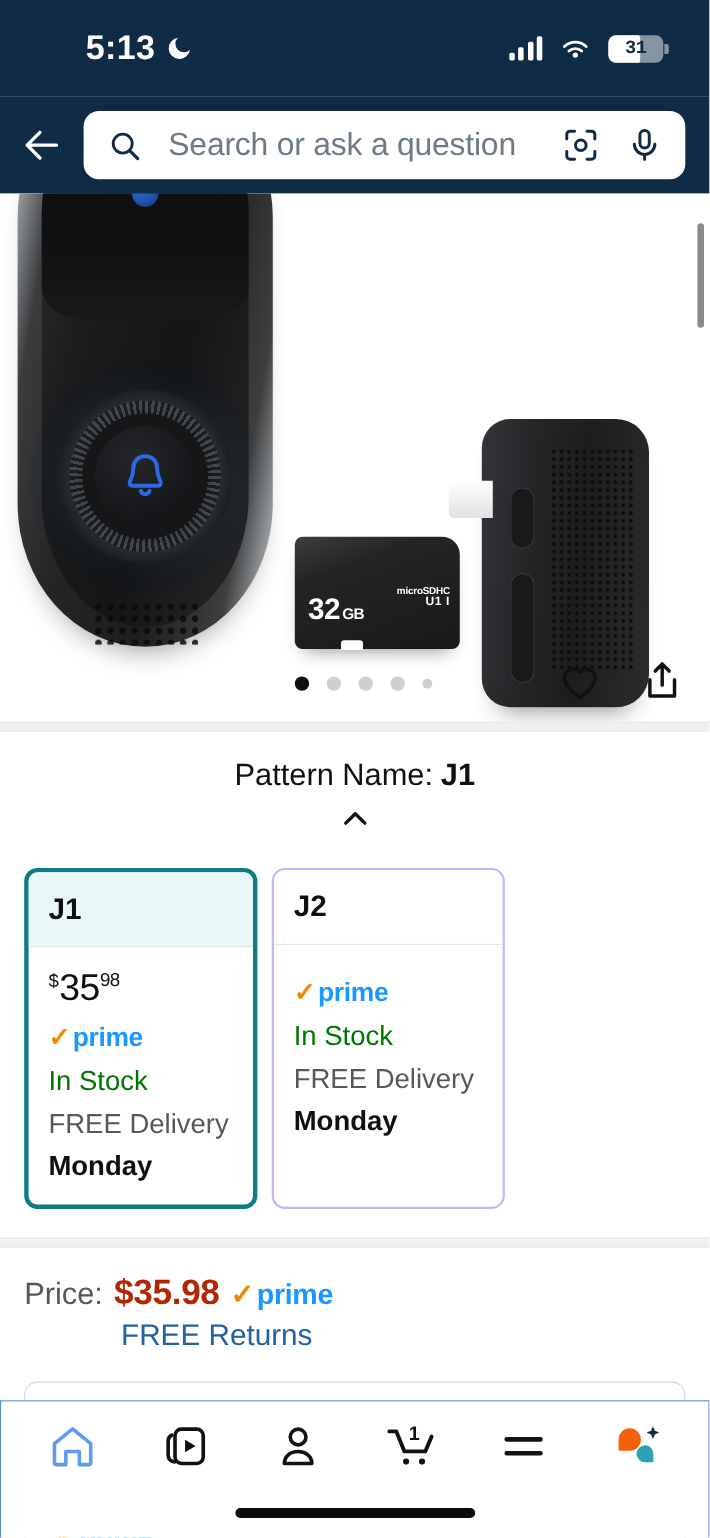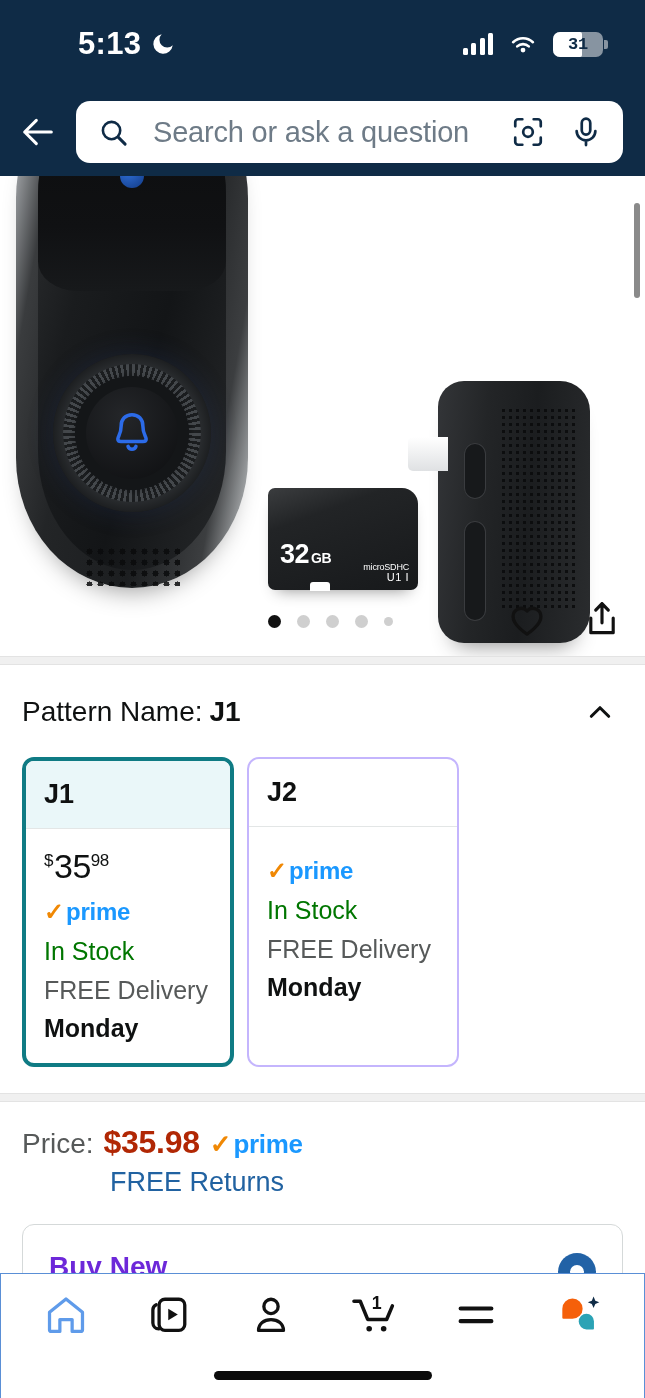--- a/index.html
+++ b/index.html
@@ -119,22 +119,22 @@
     box-shadow: 0 9px 16px -9px rgba(0,0,0,.45);
   }
   .sdcard::after {
     content: ""; position: absolute; left: 42px; bottom: -1px; width: 20px; height: 9px;
     background: #fff; border-radius: 3px 3px 0 0;
   }
   .sd-cap { position: absolute; left: 12px; bottom: 20px; display: flex; align-items: baseline;
     color: #fff; font-weight: 700; letter-spacing: -.5px; }
   .sd-cap .n { font-size: 27px; }
   .sd-cap .u { font-size: 14px; margin-left: 2px; }
-  .sd-marks { position: absolute; right: 9px; bottom: 6px; text-align: right; color: #fff;
-    font-size: 9px; font-weight: 400; line-height: 1.05; letter-spacing: -.2px; }
+  .sd-marks { position: absolute; right: 9px; bottom: 36px; text-align: right; color: #fff;
+    font-size: 9px; font-weight: 700; line-height: 1.05; letter-spacing: -.2px; }
   .sd-marks .l2 { letter-spacing: .5px; font-size: 11px; }
   
   .chime {
     position: absolute; left: 438px; top: 205px; width: 152px; height: 262px;
     border-radius: 26px 30px 30px 26px;
     background: linear-gradient(95deg,#333538 0%,#232527 30%,#1b1d1f 58%,#2a2c2e 100%);
     box-shadow: 0 18px 22px -16px rgba(0,0,0,.45);
   }
   .chime-grill {
     position: absolute; right: 12px; top: 26px; width: 78px; bottom: 34px;
@@ -160,21 +160,21 @@
   .dots span.d1 { width: 13px; height: 13px; background: #111; }
   .dots span.d2, .dots span.d3, .dots span.d4 { width: 13px; height: 13px; }
   .dots span.d5 { width: 9px; height: 9px; }
   .gal-actions { display: flex; align-items: center; gap: 32px; }
 
   
   .divider { height: 9px; background: #F0F0F0; border-top: 1px solid #E3E3E3; border-bottom: 1px solid #E3E3E3; }
 
   
   .pattern-sec { padding: 24px 22px 0 22px; }
-  .pattern-head { display: flex; align-items: center; justify-content: space-between; }
+  .pattern-head { display: flex; align-items: center; justify-content: space-between; flex-direction: column; }
   .pattern-label { font-size: 28px; color: #0F1111; }
   .pattern-label b { font-weight: 700; margin-left: 7px; }
   .chev-btn { width: 46px; height: 46px; display: flex; align-items: center; justify-content: center; }
 
   .twister { display: flex; gap: 13px; margin-top: 22px; }
   .tw-card {
     width: 212px; border: 2px solid #c4b5fd; border-radius: 12px;
     overflow: hidden; background: #fff;
   }
   .tw-card.selected { border: 4px solid #0F7B84; }

